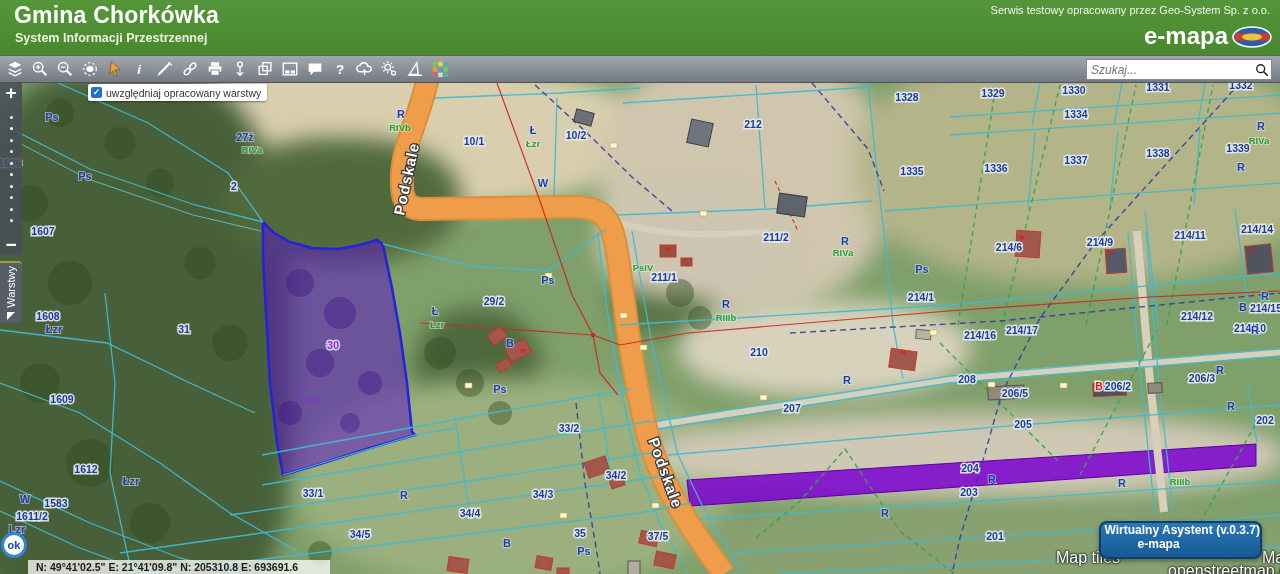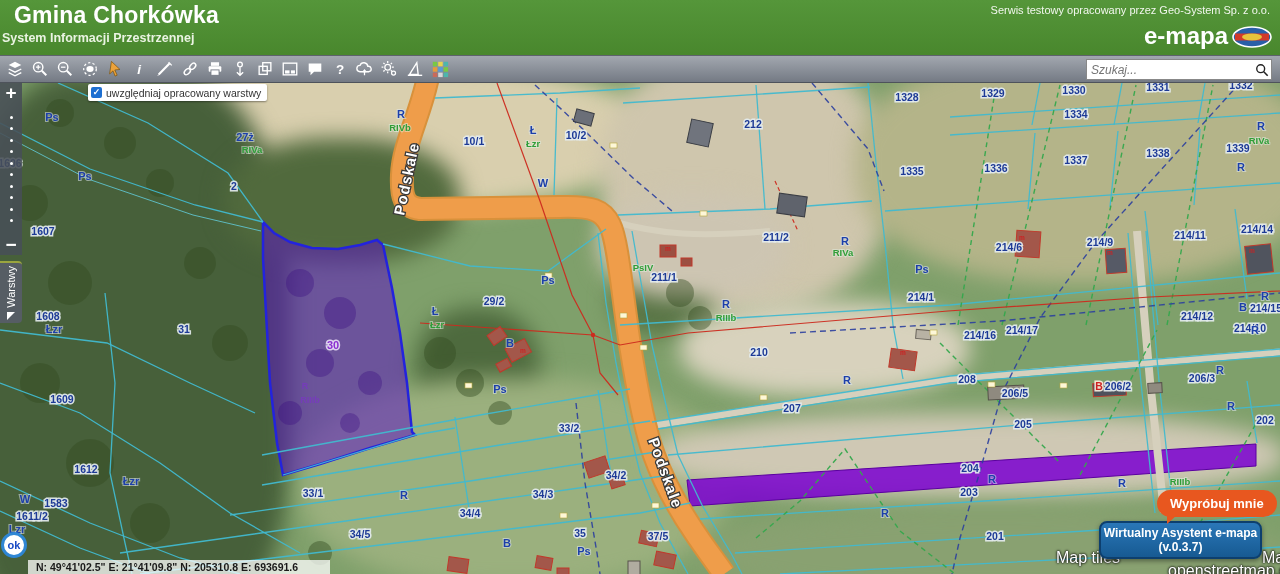--- a/index.html
+++ b/index.html
@@ -2,21 +2,21 @@
 <html><head>
 <meta charset="utf-8">
 <style>
   html,body{margin:0;padding:0;background:#222;}
   *{box-sizing:border-box;font-family:"Liberation Sans",sans-serif;}
   #app{position:relative;width:1280px;height:574px;overflow:hidden;background:#7fa06b;}
 
   
   #header{position:absolute;left:0;top:0;width:1280px;height:59px;background:linear-gradient(#55963a,#48862c);z-index:30;}
   #title{position:absolute;left:14px;top:2px;color:#fff;font-size:23px;font-weight:bold;letter-spacing:.2px;}
-  #subtitle{position:absolute;left:2px;top:31px;color:#eaf3e2;font-size:12.5px;font-weight:bold;}
+  #subtitle{position:absolute;left:15px;top:31px;color:#eaf3e2;font-size:12.5px;font-weight:bold;}
   #service-note{position:absolute;right:10px;top:4px;color:#f2f7ee;font-size:11px;}
   #brand{position:absolute;right:52px;top:22px;color:#fff;font-size:24px;font-weight:bold;}
   #brand-logo{position:absolute;right:8px;top:26px;}
 
   
   #toolbar{position:absolute;left:0;top:55px;width:1280px;height:28px;background:linear-gradient(#a2a7af,#747a84);border-top:1px solid #5d626b;border-bottom:1px solid #4e535b;z-index:30;display:flex;align-items:center;padding-left:4px;gap:4px;}
   .tbtn{width:21px;height:22px;display:flex;align-items:center;justify-content:center;cursor:pointer;border-radius:3px;}
   .tbtn svg{display:block;}
   #searchbox{position:absolute;right:8px;top:3px;width:186px;height:21px;background:#fff;border:1px solid #888;display:flex;align-items:center;}
   #search-input{flex:1;border:0;outline:0;font-size:12px;font-style:italic;color:#555;padding:0 4px;height:18px;background:transparent;}
@@ -65,21 +65,21 @@
   #layer-checkbox .box{width:11px;height:11px;background:#1d6fd1;border-radius:2px;color:#fff;font-size:9px;line-height:11px;text-align:center;font-weight:bold;}
   #layer-checkbox label{font-size:10.5px;color:#333;cursor:pointer;}
 
   #ok-btn{position:absolute;left:1px;top:449px;width:26px;height:26px;border-radius:50%;background:#fff;border:3px solid #2e86d4;color:#1849c4;font-weight:bold;font-size:11px;display:flex;align-items:center;justify-content:center;z-index:22;cursor:pointer;}
   #scalebar{position:absolute;left:28px;top:458px;width:246px;height:32px;background:rgba(255,255,255,.82);border-radius:2px;z-index:21;margin-top:40px;}
   #coordsbar{position:absolute;left:28px;top:477px;width:302px;height:14px;background:rgba(255,255,255,.75);z-index:21;display:flex;align-items:center;}
   #coordsbar span{font-size:10.5px;font-weight:bold;color:#1a1a1a;padding-left:8px;white-space:nowrap;}
 
   #try-bubble{position:absolute;left:1157px;top:407px;background:#e8571f;color:#fff;font-size:13px;font-weight:bold;padding:6px 13px;border-radius:14px;z-index:24;cursor:pointer;}
   #try-bubble::after{content:"";position:absolute;left:10px;bottom:-7px;width:0;height:0;border-top:9px solid #e8571f;border-right:10px solid transparent;}
-  #assistant-box{position:absolute;left:1099px;top:438px;width:163px;height:38px;background:linear-gradient(#2a77b8,#175a92);border:2px solid #0d3f6e;border-radius:8px;color:#fff;font-size:12px;font-weight:bold;text-align:center;display:flex;flex-direction:column;justify-content:center;line-height:14px;z-index:23;box-shadow:0 2px 5px rgba(0,0,0,.4);cursor:pointer;}
+  #assistant-box{position:absolute;left:1099px;top:438px;width:163px;height:38px;background:linear-gradient(#2a77b8,#175a92);border:2px solid #0d3f6e;border-radius:8px;color:#fff;font-size:12px;font-weight:bold;text-align:center;display:flex;flex-direction:row;justify-content:center;line-height:14px;z-index:23;box-shadow:0 2px 5px rgba(0,0,0,.4);cursor:pointer;}
   .attr{position:absolute;color:#fff;font-size:16px;text-shadow:0 0 3px #000,0 0 2px #000;z-index:22;}
 </style>
 </head>
 <body>
 
 <div id="app">
 
   <div id="header">
     <div id="title">Gmina Chorkówka</div>
     <div id="subtitle">System Informacji Przestrzennej</div>
@@ -599,21 +599,20 @@
         <rect x="36" y="9" width="46" height="5" fill="#2c2c2c"></rect>
         <text x="88" y="11" font-size="9" fill="#1a1a1a" id="scale-text">70m</text>
         <text x="172" y="13" font-size="9.5" fill="#1a1a1a" id="crs-text">PL-1992</text>
         <polyline points="224,8 229,13 234,8" stroke="#333" stroke-width="2" fill="none"></polyline>
       </svg>
     </div>
     <div id="coordsbar">
       <span>N: 49°41'02.5"   E: 21°41'09.8"   N: 205310.8   E: 693691.6</span>
     </div>
 
-    <div id="try-bubble">Wypróbuj mnie</div>
     <div id="assistant-box">
       <div>Wirtualny Asystent e-mapa</div>
       <div>(v.0.3.7)</div>
     </div>
 
     <div class="attr" style="left:1056px;top:466px;">Map tiles</div>
     <div class="attr" style="left:1262px;top:466px;">Map</div>
     <div class="attr" style="left:1168px;top:479px;">openstreetmap.org/copyright</div>
   </div>
 </div>

